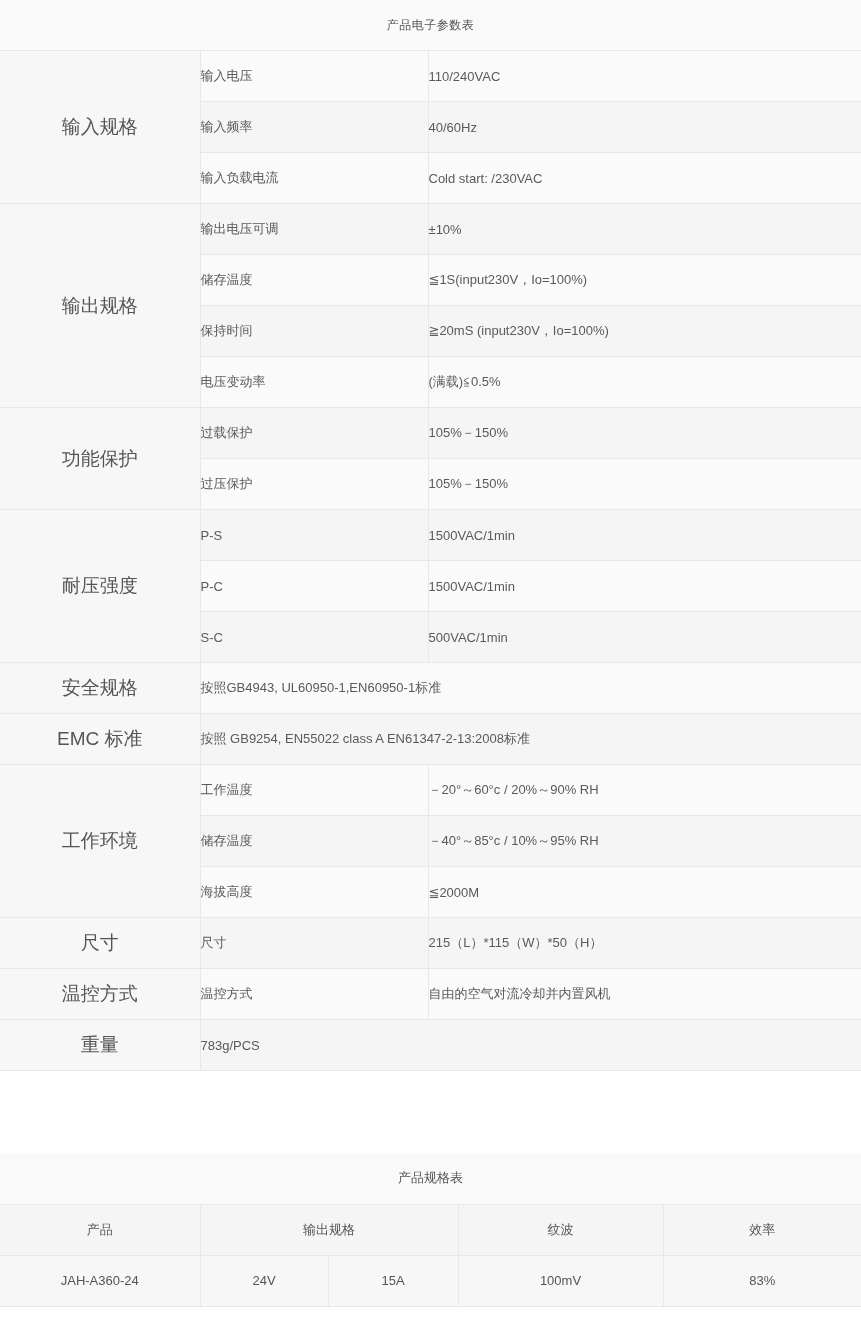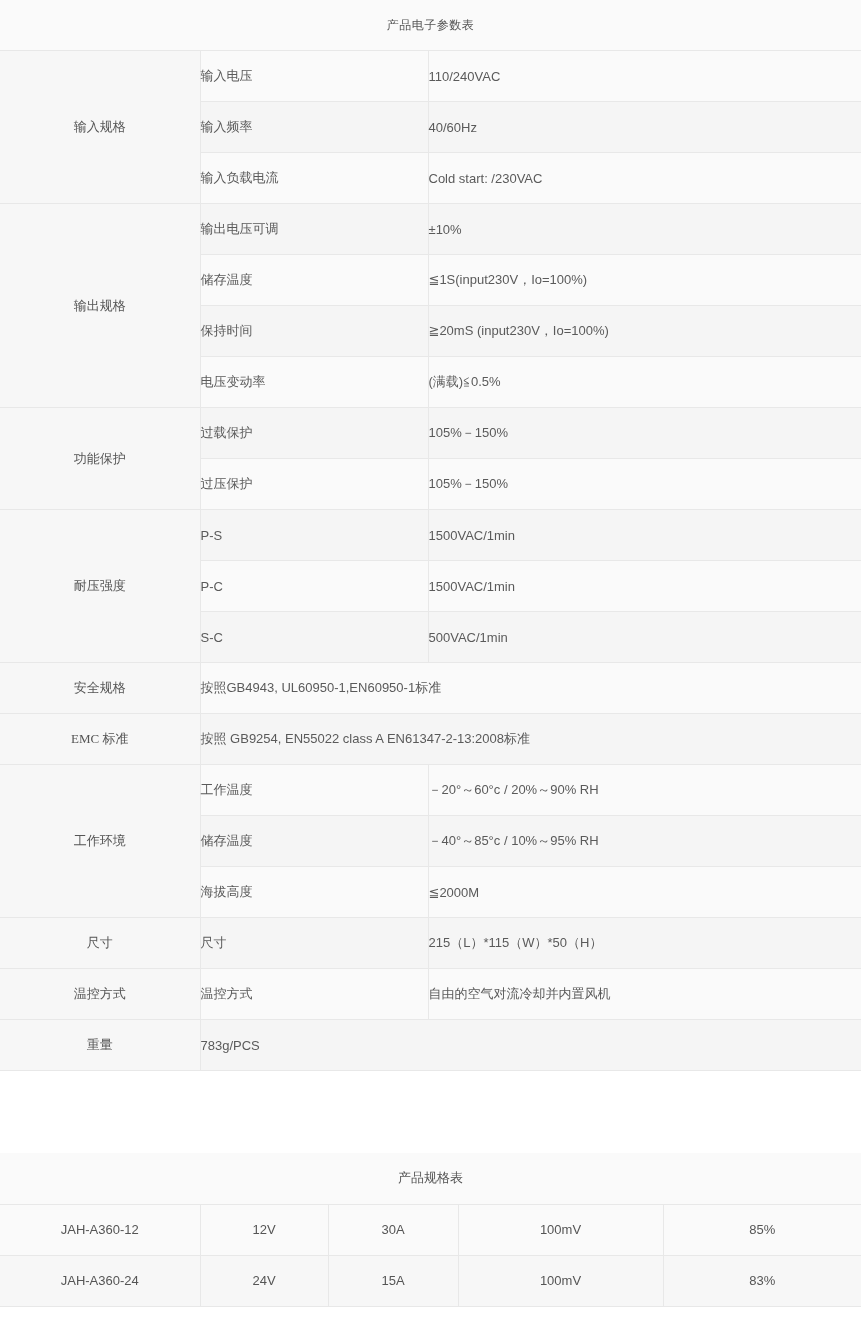--- a/index.html
+++ b/index.html
@@ -42,24 +42,23 @@
     border-bottom: 1px solid #e8e8e8;
     letter-spacing: 0.5px;
   }
   .col-a { width: 200px; }
   .col-b { width: 228px; }
   .col-c { width: 433px; }
 
   td.cat {
     text-align: center;
     color: #555;
-    font-size: 13px;
+    font-size: 19px;
     background: #f7f7f7;
     border-right: 1px solid #e8e8e8;
-    font-family: Liberation Serif, serif;
   }
   td.sub {
     padding-left: 30px;
     color: #5a5a5a;
     font-size: 13px;
     border-right: 1px solid #e8e8e8;
     background: #fbfbfb;
   }
   td.val {
     padding-left: 135px;
@@ -239,26 +238,25 @@
       <col class="mcol-1">
         <col class="mcol-2">
         <col class="mcol-3">
         <col class="mcol-4">
         <col class="mcol-5">
     </colgroup>
     <tbody>
       <tr>
         <td class="m-title" colspan="5">产品规格表</td>
       </tr>
-      <tr class="body">
-        <td class="sep">JAH-A360-12</td>
-        <td class="sep">12V</td>
-        <td class="sep">30A</td>
-        <td class="sep">100mV</td>
-        <td>85%</td>
+      <tr class="hdr">
+        <td class="sep">产品</td>
+        <td class="sep" colspan="2">输出规格</td>
+        <td class="sep">纹波</td>
+        <td>效率</td>
       </tr>
       <tr class="body alt">
         <td class="sep">JAH-A360-24</td>
         <td class="sep">24V</td>
         <td class="sep">15A</td>
         <td class="sep">100mV</td>
         <td>83%</td>
       </tr>
     </tbody>
   </table>

